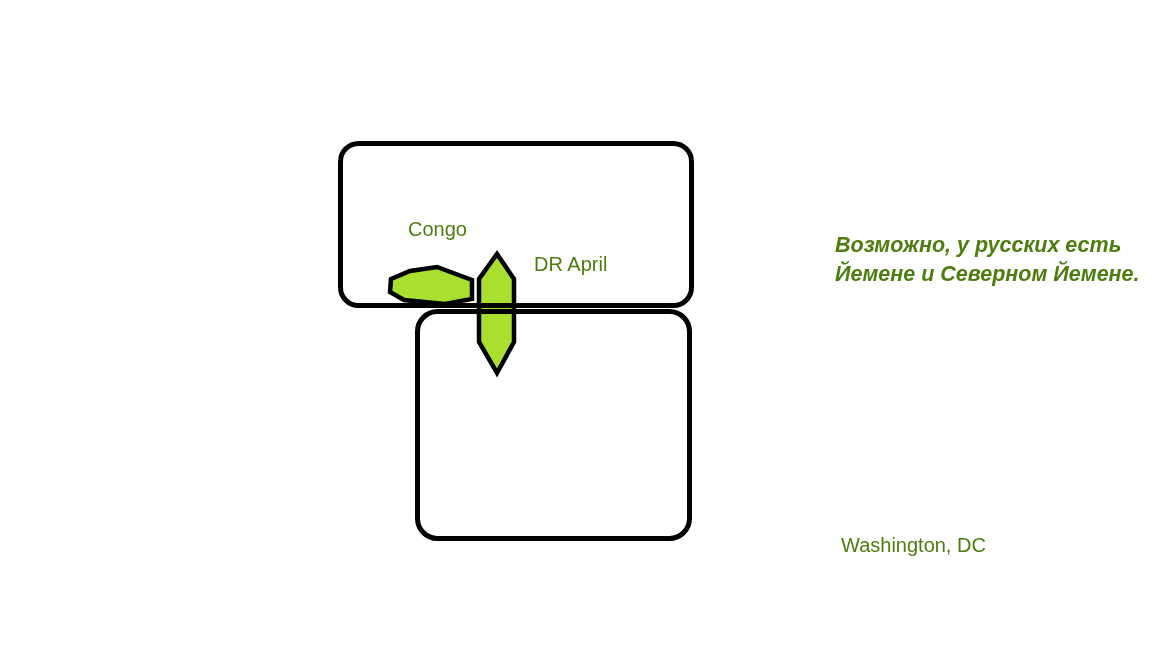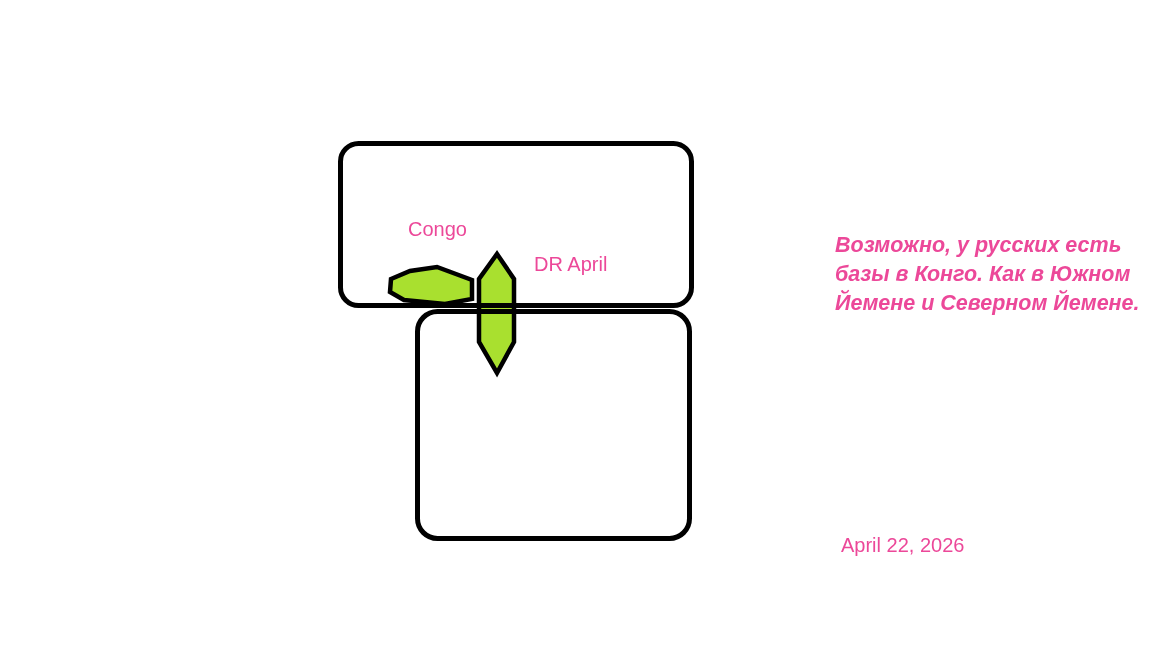--- a/index.html
+++ b/index.html
@@ -7,21 +7,21 @@
     padding: 0;
     background: #ffffff;
   }
   .stage {
     position: relative;
     width: 1152px;
     height: 648px;
     background: #ffffff;
     overflow: hidden;
     font-family: "Liberation Sans", sans-serif;
-    color: #ec4899;
+    color: #4d7c0f;
   }
   svg.drawing {
     position: absolute;
     left: 0;
     top: 0;
     width: 1152px;
     height: 648px;
   }
   .rect-shape {
     fill: none;
@@ -80,21 +80,20 @@
     <rect class="rect-shape" x="340.5" y="143.5" width="351" height="162" rx="18" ry="18"></rect>
     <rect class="rect-shape" x="417.5" y="311.5" width="272" height="227" rx="20" ry="20"></rect>
   </svg>
 
   <div class="label congo-label">Congo</div>
 
   <div class="label dr-congo-label">DR April</div>
 
   <div class="annotation">
     <div>Возможно, у русских есть</div>
-    <div>базы в Конго. Как в Южном</div>
     <div>Йемене и Северном Йемене.</div>
   </div>
 
   <div class="footer">
-    <div>April 22, 2026</div>
+    <div>Washington, DC</div>
   </div>
 
 </div>
 
 </body></html>

